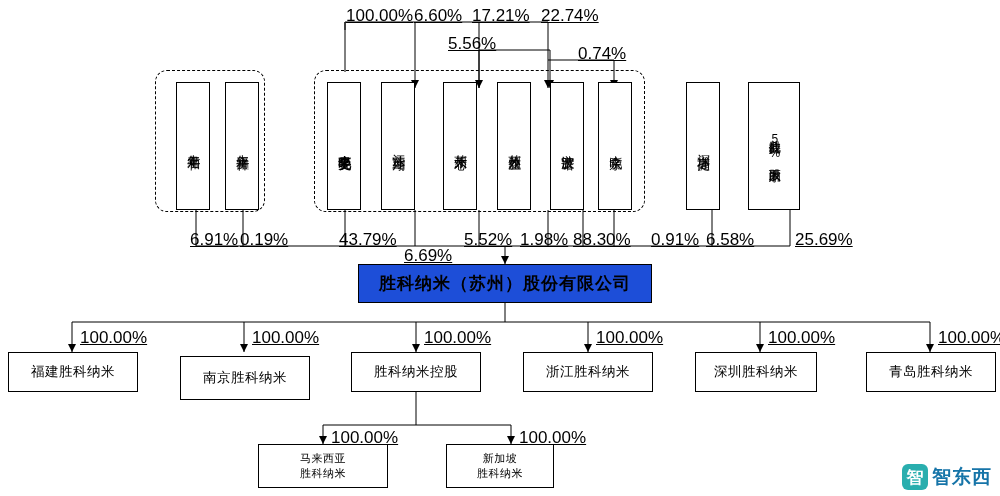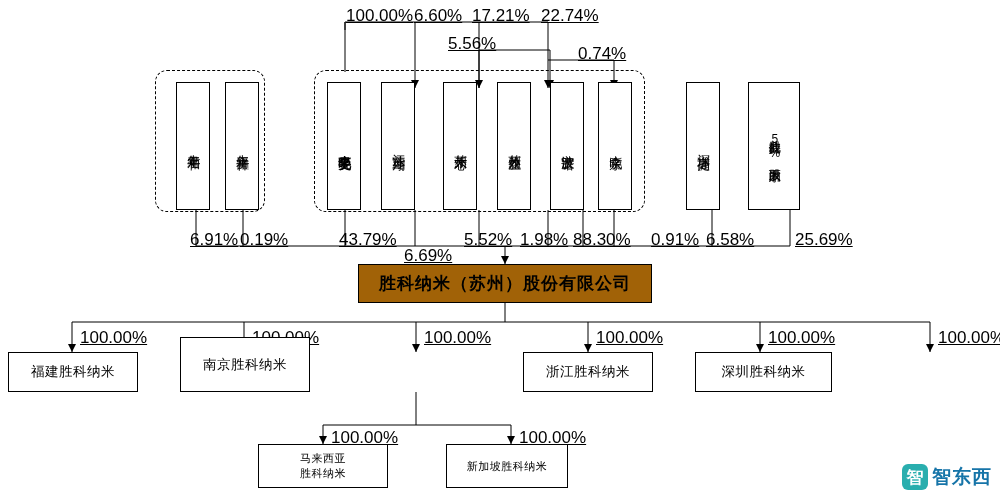--- a/index.html
+++ b/index.html
@@ -49,21 +49,21 @@
     position:absolute;
     font-size:17px;
     color:#000;
     white-space:nowrap;
     text-decoration:underline;
   }
 
   .company{
     position:absolute;
     border:1px solid #000;
-    background:#a16207;
+    background:#1d4ed8;
     box-sizing:border-box;
     display:flex;align-items:center;justify-content:center;
     font-size:17px;
     font-weight:bold;
     letter-spacing:1px;
   }
   .sub{
     font-size:13.5px;
     letter-spacing:0.5px;
   }
@@ -216,32 +216,34 @@
   <div class="company" style="left:358px;top:264px;width:294px;height:39px;">胜科纳米（苏州）股份有限公司</div>
 
   <div class="pct" style="left:80px;top:328px;">100.00%</div>
   <div class="pct" style="left:252px;top:328px;">100.00%</div>
   <div class="pct" style="left:424px;top:328px;">100.00%</div>
   <div class="pct" style="left:596px;top:328px;">100.00%</div>
   <div class="pct" style="left:768px;top:328px;">100.00%</div>
   <div class="pct" style="left:938px;top:328px;">100.00%</div>
 
   <div class="node sub" style="left:8px;top:352px;width:130px;height:40px;">福建胜科纳米</div>
-  <div class="node sub" style="left:180px;top:337px;width:130px;height:55px;">南京胜科纳米</div>
+  <div class="node sub" style="left:180px;top:356px;width:130px;height:44px;">南京胜科纳米</div>
+  <div class="node sub" style="left:351px;top:352px;width:130px;height:40px;">胜科纳米控股</div>
   <div class="node sub" style="left:523px;top:352px;width:130px;height:40px;">浙江胜科纳米</div>
-  <div class="node sub" style="left:695px;top:352px;width:137px;height:40px;">深圳胜科纳米</div>
+  <div class="node sub" style="left:695px;top:352px;width:122px;height:40px;">深圳胜科纳米</div>
+  <div class="node sub" style="left:866px;top:352px;width:130px;height:40px;">青岛胜科纳米</div>
 
   <div class="pct" style="left:331px;top:428px;">100.00%</div>
   <div class="pct" style="left:519px;top:428px;">100.00%</div>
 
   <div class="node sub2" style="left:258px;top:444px;width:130px;height:44px;flex-direction:column;">
     <span>马来西亚</span>
     <span>胜科纳米</span>
   </div>
-  <div class="node sub2" style="left:446px;top:444px;width:122px;height:44px;flex-direction:row;">
+  <div class="node sub2" style="left:446px;top:444px;width:108px;height:44px;flex-direction:column;">
     <span>新加坡</span>
     <span>胜科纳米</span>
   </div>
 
   <div class="wm">
     <div class="sq">智</div>
     <div class="tx">智东西</div>
   </div>
 
 </div>

